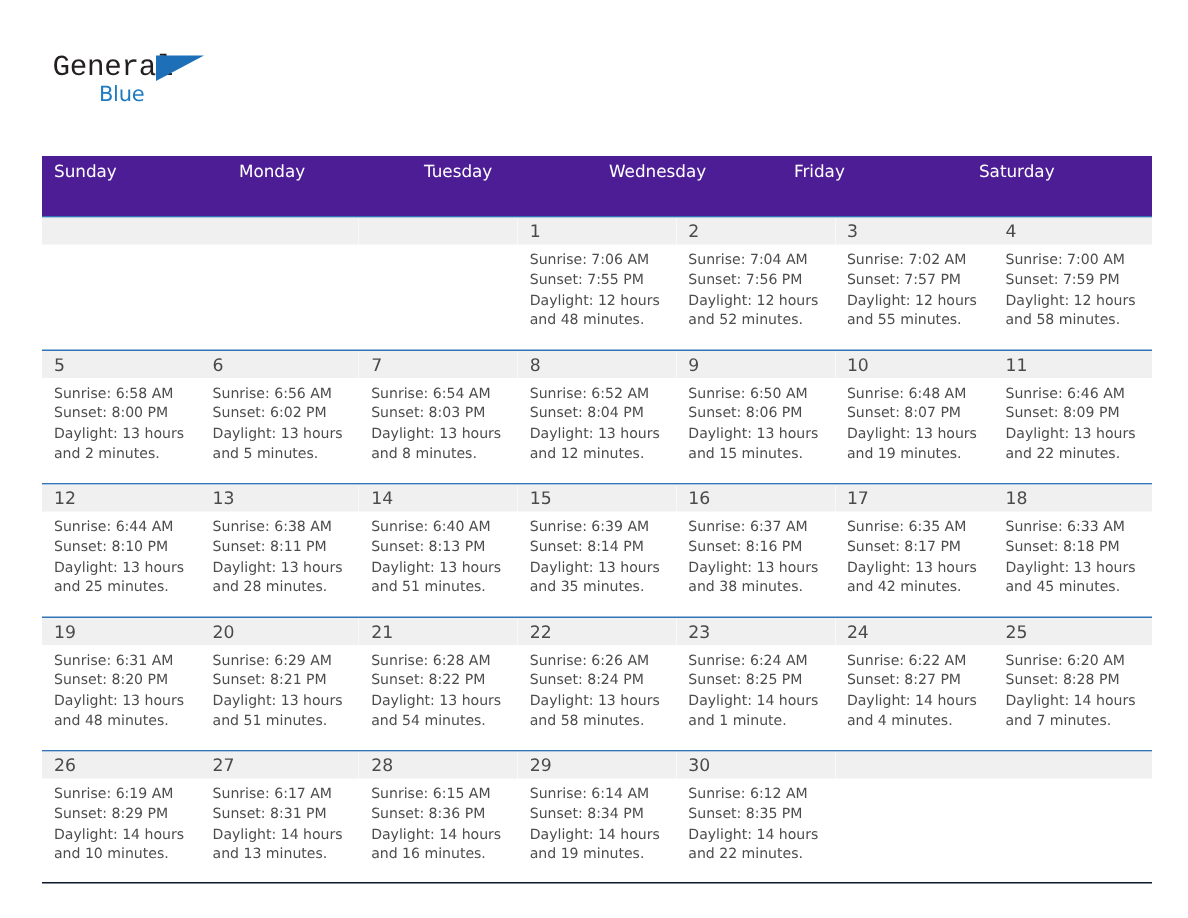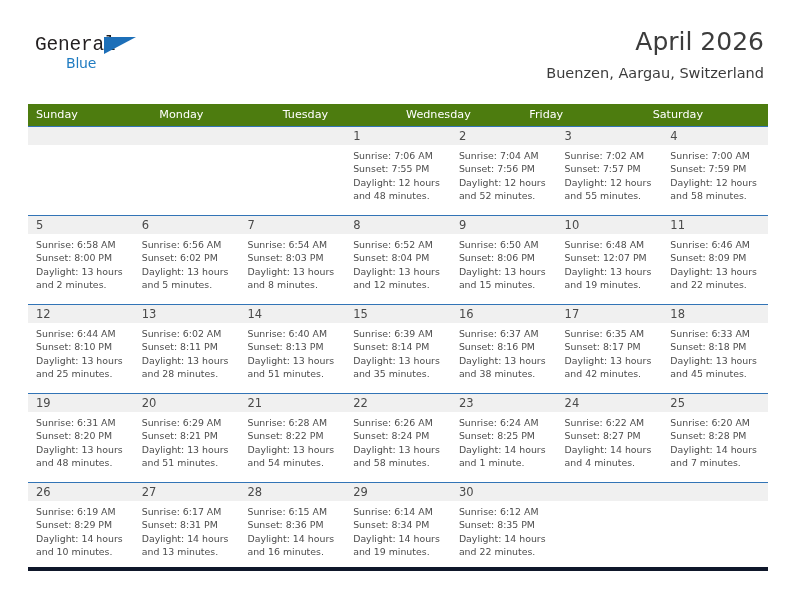--- a/index.html
+++ b/index.html
@@ -97,43 +97,43 @@
   
   .calendar {
     position: absolute;
     left: 28px;
     top: 104px;
     width: 740px;
   }
 
   .dow-row {
     display: flex;
-    background: #4d7c0f;
-    height: 22px;
+    background: #4c1d95;
+    height: 40px;
   }
   .dow-cell {
     flex: 1 1 0;
     color: #ffffff;
     font-size: 11.2px;
     line-height: 22px;
     padding-left: 8px;
     box-sizing: border-box;
     font-family: "DejaVu Sans", sans-serif;
     white-space: nowrap;
     overflow: hidden;
   }
 
   .week-row {
     display: flex;
     border-top: 1.3px solid #3274b6;
     height: 89px;
     box-sizing: border-box;
   }
   .week-row.last {
-    border-bottom: 4px solid #0f172a;
+    border-bottom: 1px solid #0f172a;
   }
 
   .day-cell {
     flex: 1 1 0;
     box-sizing: border-box;
     padding: 0;
     overflow: hidden;
     position: relative;
   }
 
@@ -171,24 +171,20 @@
 <div class="page">
 
   <div class="header">
 
     <div class="logo">
       <span class="logo-general">General</span>
       <span class="logo-flag"></span>
       <span class="logo-blue">Blue</span>
     </div>
 
-    <div class="title-block">
-      <div class="cal-title">April 2026</div>
-      <div class="cal-subtitle">Buenzen, Aargau, Switzerland</div>
-    </div>
 
   </div>
 
   <div class="calendar">
     <div class="dow-row" id="dow-row">
         <div class="dow-cell">Sunday</div>
         <div class="dow-cell">Monday</div>
         <div class="dow-cell">Tuesday</div>
         <div class="dow-cell">Wednesday</div>
         <div class="dow-cell">Friday</div>
@@ -285,21 +281,21 @@
               <div>Sunrise: 6:50 AM</div>
               <div>Sunset: 8:06 PM</div>
               <div class="dl-line">Daylight: 13 hours</div>
               <div class="dl-line">and 15 minutes.</div>
             </div>
           </div>
           <div class="day-cell">
             <div class="day-num">10</div>
             <div class="day-body">
               <div>Sunrise: 6:48 AM</div>
-              <div>Sunset: 12:07 PM</div>
+              <div>Sunset: 8:07 PM</div>
               <div class="dl-line">Daylight: 13 hours</div>
               <div class="dl-line">and 19 minutes.</div>
             </div>
           </div>
           <div class="day-cell">
             <div class="day-num">11</div>
             <div class="day-body">
               <div>Sunrise: 6:46 AM</div>
               <div>Sunset: 8:09 PM</div>
               <div class="dl-line">Daylight: 13 hours</div>
@@ -313,21 +309,21 @@
             <div class="day-body">
               <div>Sunrise: 6:44 AM</div>
               <div>Sunset: 8:10 PM</div>
               <div class="dl-line">Daylight: 13 hours</div>
               <div class="dl-line">and 25 minutes.</div>
             </div>
           </div>
           <div class="day-cell">
             <div class="day-num">13</div>
             <div class="day-body">
-              <div>Sunrise: 6:02 AM</div>
+              <div>Sunrise: 6:38 AM</div>
               <div>Sunset: 8:11 PM</div>
               <div class="dl-line">Daylight: 13 hours</div>
               <div class="dl-line">and 28 minutes.</div>
             </div>
           </div>
           <div class="day-cell">
             <div class="day-num">14</div>
             <div class="day-body">
               <div>Sunrise: 6:40 AM</div>
               <div>Sunset: 8:13 PM</div>

